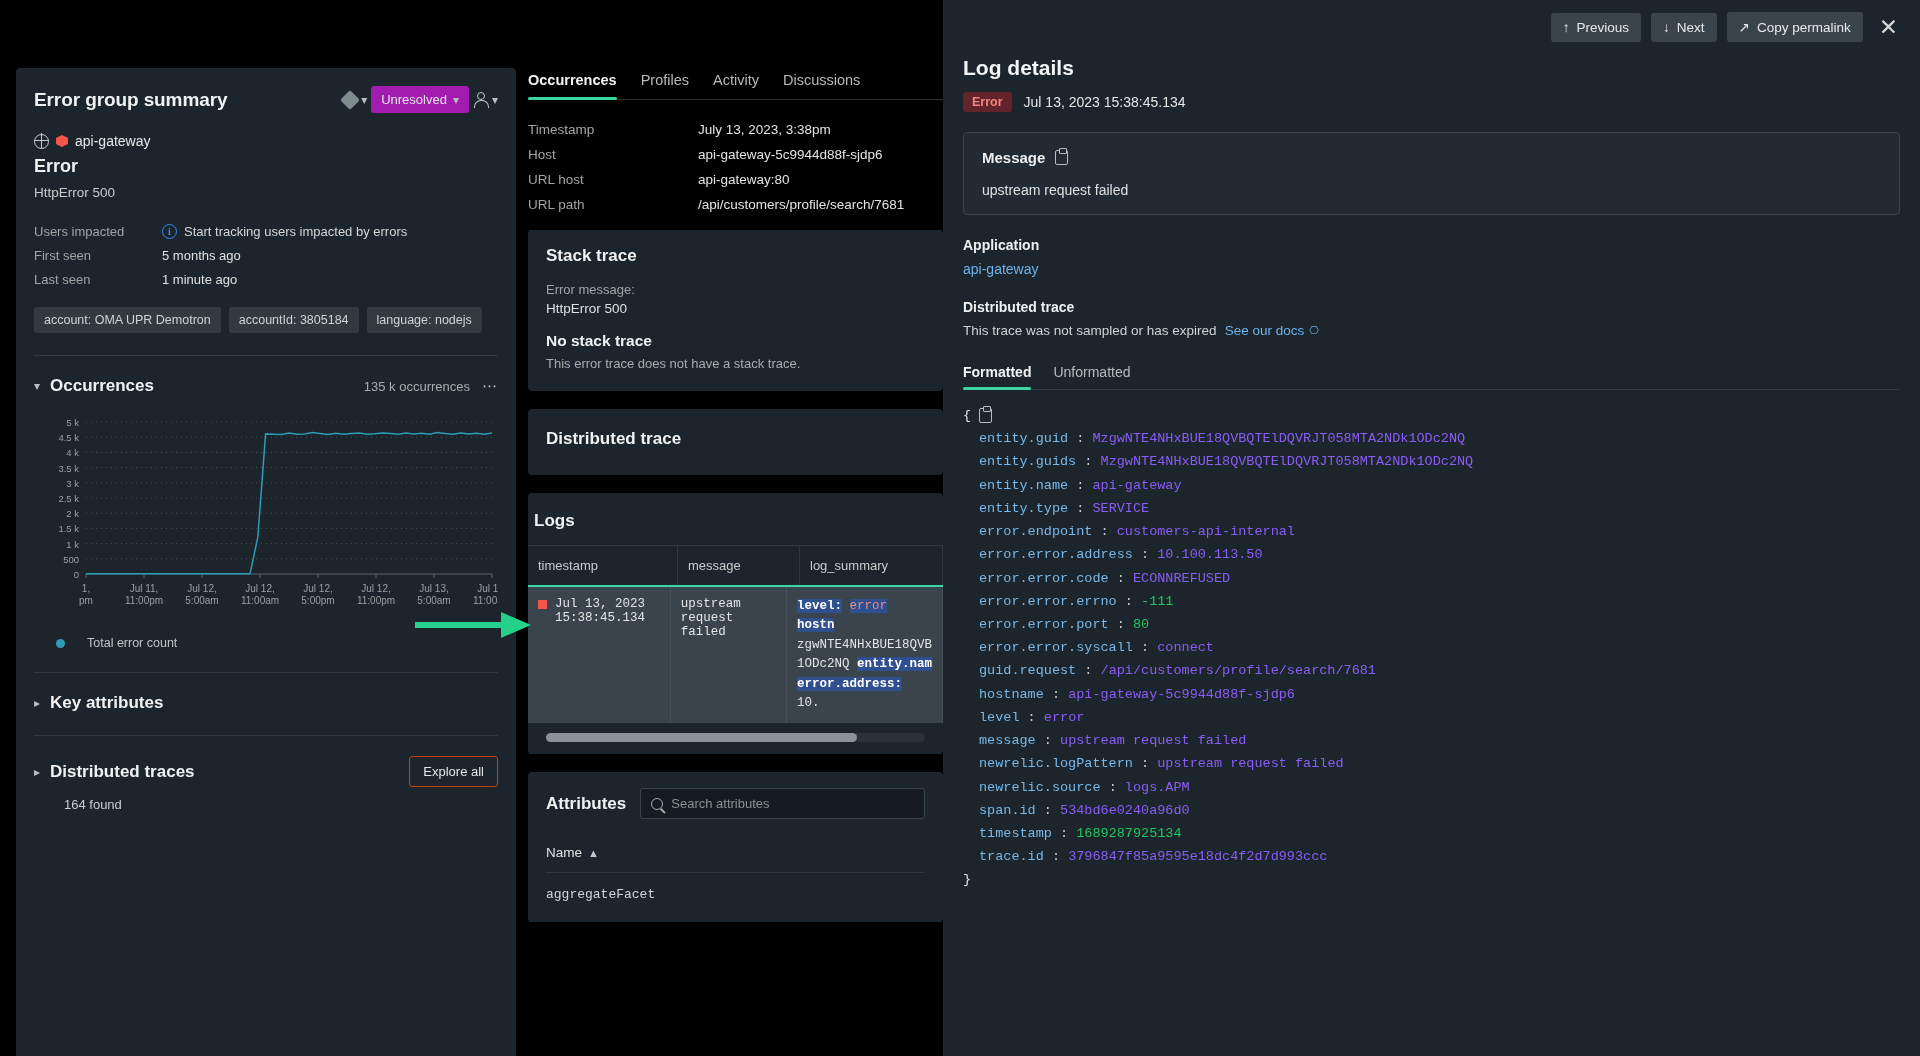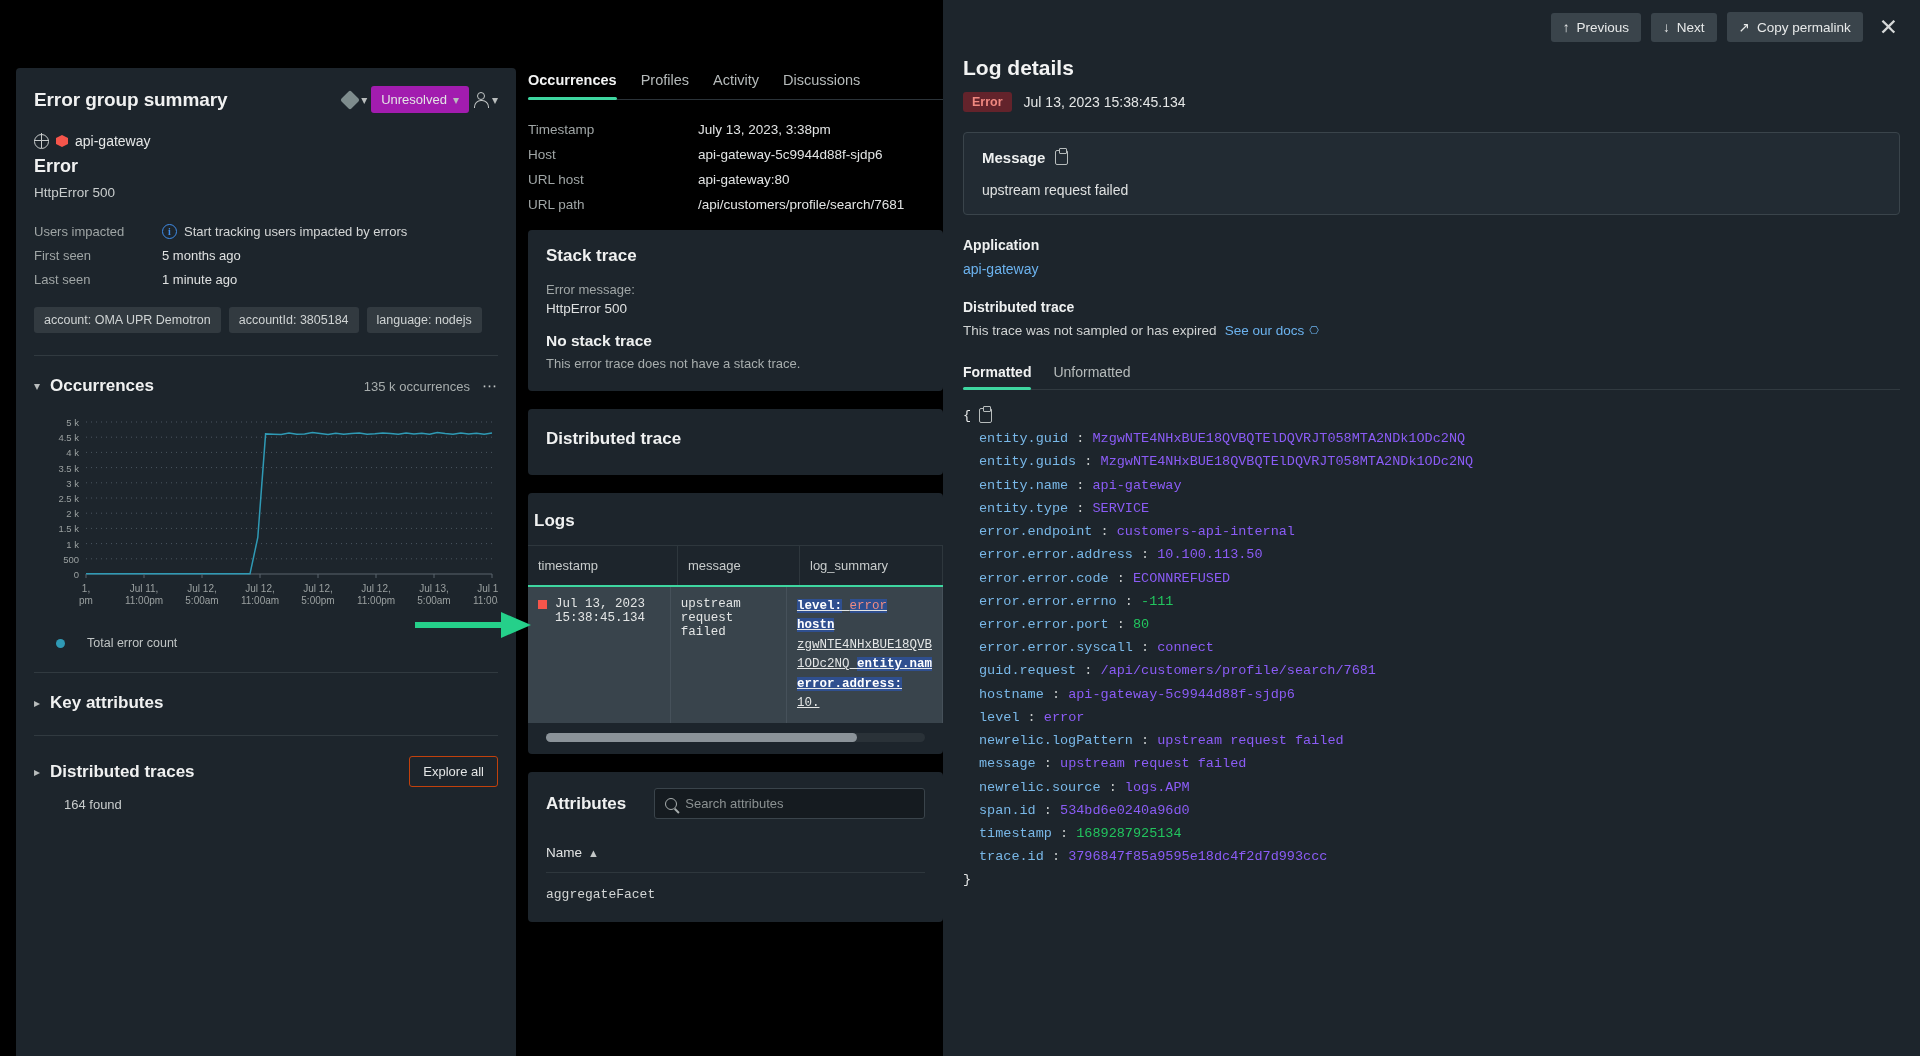--- a/index.html
+++ b/index.html
@@ -101,29 +101,29 @@
   .lt-head { display:flex; font-size:13px; color:#c8cccc; }
   .lt-th { padding:12px 10px; border-right:1px solid #2e373d; }
   .lt-th:first-child { width:150px; }
   .lt-th:nth-child(2) { width:122px; }
   .lt-th:nth-child(3) { flex:1; }
   .lt-accent { height:2px; background:#3ed6a0; }
   .lt-row { display:flex; background:#39444c; font-size:12.5px; font-family:"Liberation Mono", monospace; }
   .lt-td { padding:10px 10px; border-right:1px solid #46515a; color:#e4e6e6; }
   .lt-td:first-child { width:150px; display:flex; gap:8px; align-items:flex-start; }
   .lt-td:nth-child(2) { width:122px; }
-  .lt-td:nth-child(3) { flex:1; line-height:1.55;text-decoration:underline; }
+  .lt-td:nth-child(3) { flex:1; line-height:1.55; }
   .sq-red { width:9px;height:9px;background:#f5554b;flex:none;margin-top:3px; }
   .hl { background:#2f4f8f; color:#fff; }
   .hl-key { color:#fff; font-weight:700; }
   .hl-err { color:#f08c82; }
   .scrollbar { height:9px; background:#2a3238; border-radius:5px; margin-top:10px; position:relative; }
   .scrollthumb { position:absolute; left:0; top:0; height:9px; width:82%; background:#8b9399; border-radius:5px; }
 
-  .attr-head { display:flex; align-items:center; gap:28px; }
+  .attr-head { display:flex; align-items:center; gap:14px; }
   .search-box { flex:1; background:#151b20; border:1px solid #3a444b; border-radius:3px;
                 display:flex; align-items:center; gap:8px; padding:7px 10px; }
   .search-box input { background:transparent; border:none; outline:none; color:#d7d9d9;
                       font-size:13px; width:100%; font-family:"Liberation Sans",sans-serif; }
   .search-box input::placeholder { color:#8b9192; }
   .mag { width:12px;height:12px;border:1.5px solid #a7adad;border-radius:50%;position:relative;flex:none; }
   .mag::after{content:"";position:absolute;right:-4px;bottom:-3px;width:6px;height:1.5px;background:#a7adad;transform:rotate(45deg);}
   .attr-table-head { display:flex; align-items:center; gap:6px; margin-top:26px;
                      border-bottom:1px solid #2e373d; padding-bottom:12px; font-size:13.5px; color:#e2e4e4; }
   .sort-ic { color:#c3c7c7; font-size:11px; }
@@ -464,22 +464,22 @@
           <div class="j-line"><span class="j-key">entity.type</span><span class="j-colon"> : </span><span class="j-str">SERVICE</span></div>
           <div class="j-line"><span class="j-key">error.endpoint</span><span class="j-colon"> : </span><span class="j-str">customers-api-internal</span></div>
           <div class="j-line"><span class="j-key">error.error.address</span><span class="j-colon"> : </span><span class="j-str">10.100.113.50</span></div>
           <div class="j-line"><span class="j-key">error.error.code</span><span class="j-colon"> : </span><span class="j-str">ECONNREFUSED</span></div>
           <div class="j-line"><span class="j-key">error.error.errno</span><span class="j-colon"> : </span><span class="j-num">-111</span></div>
           <div class="j-line"><span class="j-key">error.error.port</span><span class="j-colon"> : </span><span class="j-num">80</span></div>
           <div class="j-line"><span class="j-key">error.error.syscall</span><span class="j-colon"> : </span><span class="j-str">connect</span></div>
           <div class="j-line"><span class="j-key">guid.request</span><span class="j-colon"> : </span><span class="j-str">/api/customers/profile/search/7681</span></div>
           <div class="j-line"><span class="j-key">hostname</span><span class="j-colon"> : </span><span class="j-str">api-gateway-5c9944d88f-sjdp6</span></div>
           <div class="j-line"><span class="j-key">level</span><span class="j-colon"> : </span><span class="j-str">error</span></div>
+          <div class="j-line"><span class="j-key">message</span><span class="j-colon"> : </span><span class="j-str">upstream request failed</span></div>
           <div class="j-line"><span class="j-key">newrelic.logPattern</span><span class="j-colon"> : </span><span class="j-str">upstream request failed</span></div>
-          <div class="j-line"><span class="j-key">message</span><span class="j-colon"> : </span><span class="j-str">upstream request failed</span></div>
           <div class="j-line"><span class="j-key">newrelic.source</span><span class="j-colon"> : </span><span class="j-str">logs.APM</span></div>
           <div class="j-line"><span class="j-key">span.id</span><span class="j-colon"> : </span><span class="j-str">534bd6e0240a96d0</span></div>
           <div class="j-line"><span class="j-key">timestamp</span><span class="j-colon"> : </span><span class="j-num">1689287925134</span></div>
           <div class="j-line"><span class="j-key">trace.id</span><span class="j-colon"> : </span><span class="j-str">3796847f85a9595e18dc4f2d7d993ccc</span></div>
         </div>
       <div class="j-brace">}</div>
     </div>
   </div>
 </div>
 

